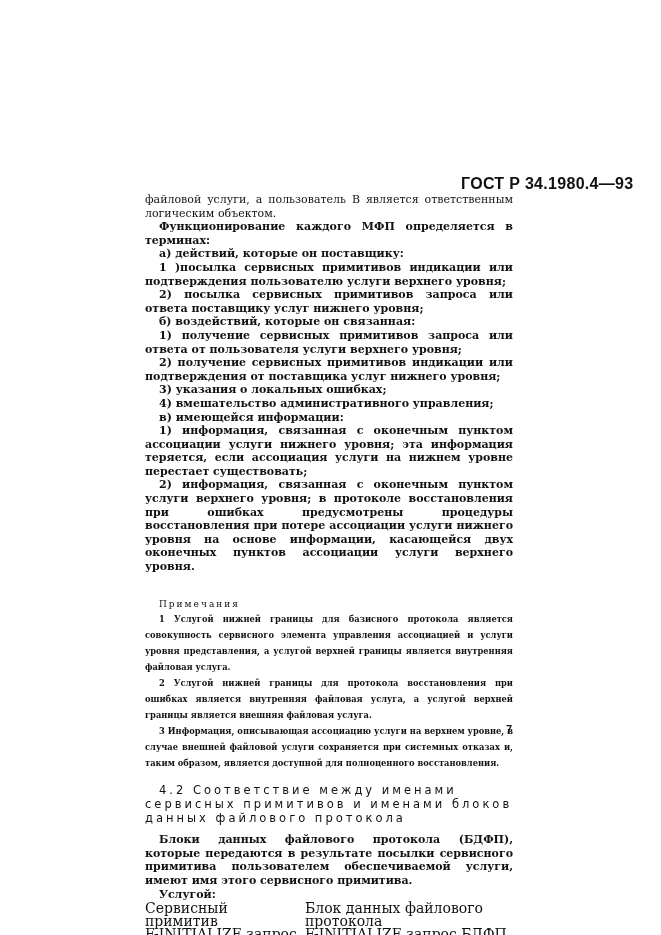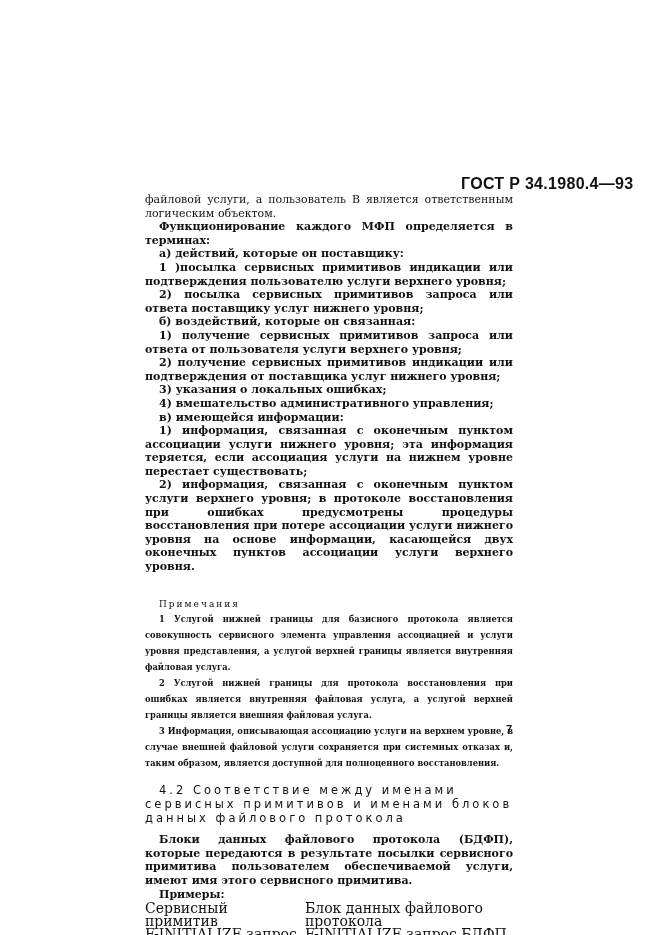--- a/index.html
+++ b/index.html
@@ -38,21 +38,21 @@
   <p class="p ind">2) информация, связанная с оконечным пунктом услуги верхнего уровня; в протоколе восстановления при ошибках предусмотрены процедуры восстановления при потере ассоциации услуги нижнего уровня на основе информации, касающейся двух оконечных пунктов ассоциации услуги верхнего уровня.</p>
 
   <p class="notes-title">Примечания</p>
   <p class="note">1 Услугой нижней границы для базисного протокола является совокупность сервисного элемента управления ассоциацией и услуги уровня представления, а услугой верхней границы является внутренняя файловая услуга.</p>
   <p class="note">2 Услугой нижней границы для протокола восстановления при ошибках является внутренняя файловая услуга, а услугой верхней границы является внешняя файловая услуга.</p>
   <p class="note">3 Информация, описывающая ассоциацию услуги на верхнем уровне, в случае внешней файловой услуги сохраняется при системных отказах и, таким образом, является доступной для полноценного восстановления.</p>
 
   <p class="sec">4.2 Соответствие между именами сервисных примитивов и именами блоков данных файлового протокола</p>
   <div class="gap"></div>
   <p class="p ind">Блоки данных файлового протокола (БДФП), которые передаются в результате посылки сервисного примитива пользователем обеспечиваемой услуги, имеют имя этого сервисного примитива.</p>
-  <p class="p ind">Примеры:</p>
+  <p class="p ind">Услугой:</p>
 
   <table class="ex">
     <tbody>
         <tr>
       <td>Сервисный примитив</td>
       <td>Блок данных файлового протокола</td>
     </tr>
     <tr>
       <td>F-INITIALIZE запрос</td>
       <td>F-INITIALIZE запрос БДФП</td>

